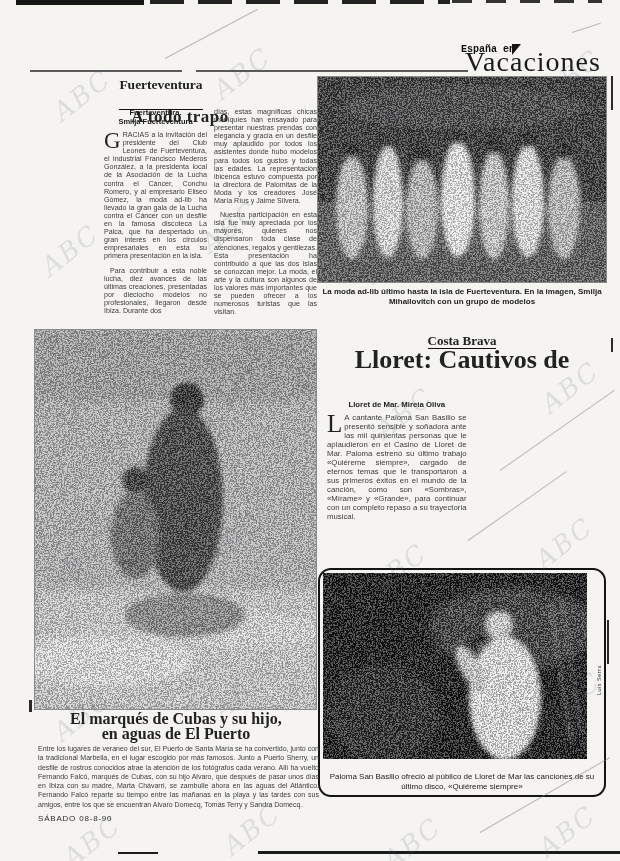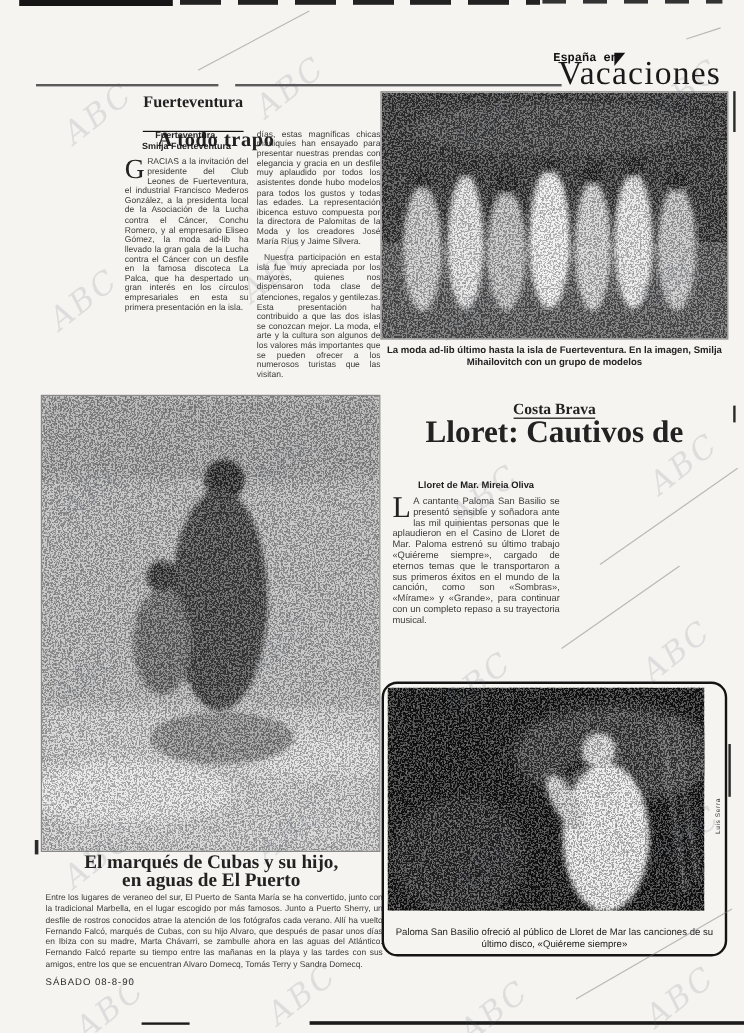--- a/index.html
+++ b/index.html
@@ -143,20 +143,21 @@
     <span>Fuerteventura</span>
   </div>
   <h1 class="a1-headline">A todo trapo</h1>
   <div class="a1-cols">
     <div class="col">
       <div class="byline">
         <div>Fuerteventura.</div>
         <div>Smilja Fuerteventura</div>
       </div>
       <p class="body-p"><span class="dropcap">G</span><span>RACIAS a la invitación del presidente del Club Leones de Fuerteventura, el industrial Francisco Mederos González, a la presidenta local de la Asociación de la Lucha contra el Cáncer, Conchu Romero, y al empresario Eliseo Gómez, la moda ad-lib ha llevado la gran gala de la Lucha contra el Cáncer con un desfile en la famosa discoteca La Palca, que ha despertado un gran interés en los círculos empresariales en esta su primera presentación en la isla.</span></p>
+      <p class="body-p indent">Para contribuir a esta noble lucha, diez avances de las últimas creaciones, presentadas por dieciocho modelos no profesionales, llegaron desde Ibiza. Durante dos</p>
     </div>
     <div class="col">
       <p class="body-p">días, estas magníficas chicas maniquíes han ensayado para presentar nuestras prendas con elegancia y gracia en un desfile muy aplaudido por todos los asistentes donde hubo modelos para todos los gustos y todas las edades. La representación ibicenca estuvo compuesta por la directora de Palomitas de la Moda y los creadores José María Ríus y Jaime Silvera.</p>
       <p class="body-p indent">Nuestra participación en esta isla fue muy apreciada por los mayores, quienes nos dispensaron toda clase de atenciones, regalos y gentilezas. Esta presentación ha contribuido a que las dos islas se conozcan mejor. La moda, el arte y la cultura son algunos de los valores más importantes que se pueden ofrecer a los numerosos turistas que las visitan.</p>
     </div>
   </div>
 
   <div class="photo1">
     <svg width="288" height="205">
       <rect width="288" height="205" fill="#383838"></rect>

